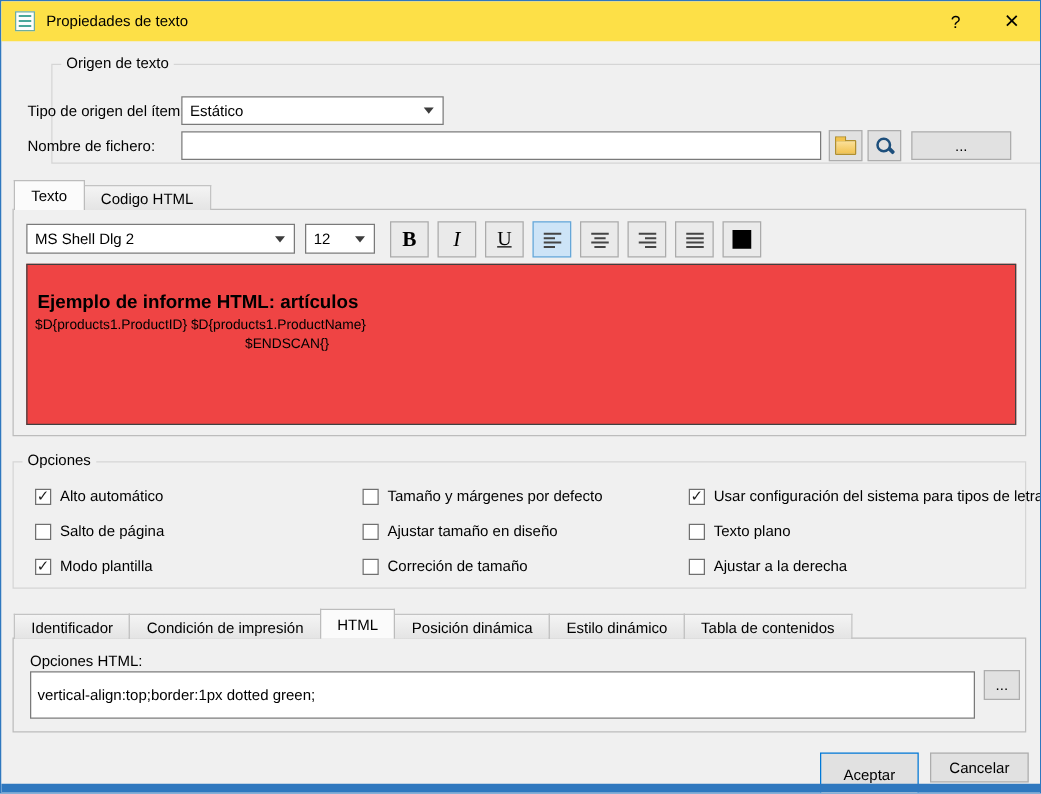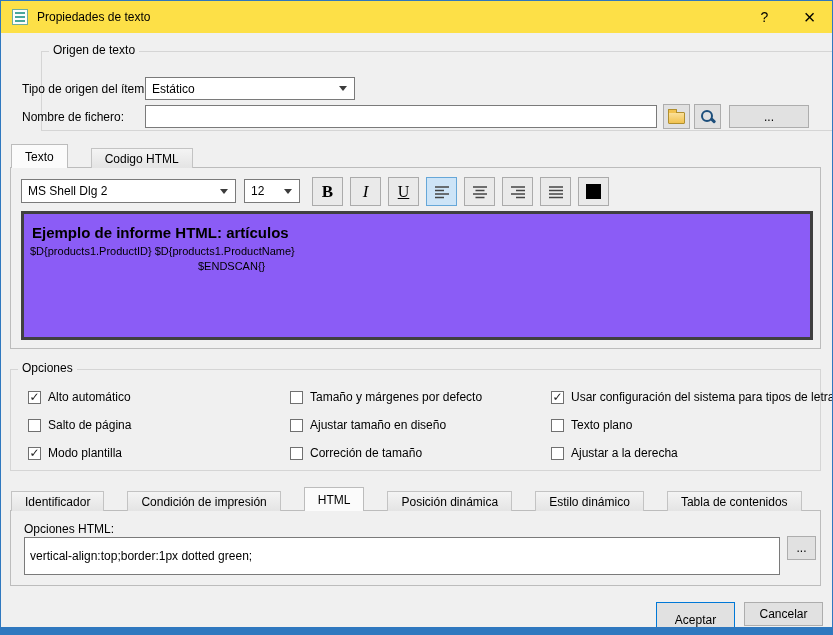--- a/index.html
+++ b/index.html
@@ -33,37 +33,37 @@
   .pbtn.default{border-color:#0078d7;}
 
   
   .folder-ico{position:relative;width:17px;height:12px;background:linear-gradient(#fbe09a,#f1c24f);border:1px solid #b08f2f;border-radius:1px;margin-top:3px;}
   .folder-ico::before{content:"";position:absolute;top:-4px;left:-1px;width:7px;height:3px;background:#f1c24f;border:1px solid #b08f2f;border-bottom:none;border-radius:1px 1px 0 0;}
   .mag-ico{position:relative;width:16px;height:16px;}
   .mag-ico::before{content:"";position:absolute;left:1px;top:1px;width:8px;height:8px;border:2px solid #1d4f7c;border-radius:50%;}
   .mag-ico::after{content:"";position:absolute;left:10px;top:10px;width:6px;height:3px;background:#1d4f7c;transform:rotate(45deg);border-radius:1px;}
 
   
-  .tabbar{position:absolute;display:flex;align-items:flex-end;height:24px;gap:24px;}
+  .tabbar{position:absolute;display:flex;align-items:flex-end;height:24px;}
   .tab{border:1px solid #c3c3c3;border-bottom:none;background:linear-gradient(#f4f4f4,#e4e4e4);
        padding:0 13px;height:20px;display:flex;align-items:center;font-size:12px;cursor:default;margin-right:-1px;}
   .tab.selected{background:#fbfbfb;height:24px;z-index:3;position:relative;border-color:#bcbcbc;}
   .tabframe{position:absolute;border:1px solid #bcbcbc;background:#f0f0f0;z-index:1;}
 
   
   .tbrow{position:absolute;display:flex;gap:7px;}
   .tbtn{width:31px;height:29px;background:#eaeaea;border:1px solid #ababab;display:flex;align-items:center;justify-content:center;cursor:default;}
   .tbtn.pressed{background:#cde4f7;border-color:#66a7d8;}
   .g-b{font-family:"Liberation Serif","DejaVu Serif",serif;font-weight:bold;font-size:17px;}
   .g-i{font-family:"Liberation Serif","DejaVu Serif",serif;font-style:italic;font-size:17px;}
   .g-u{font-family:"Liberation Serif","DejaVu Serif",serif;font-size:16px;text-decoration:underline;}
   .swatch{width:15px;height:15px;background:#000;}
 
   
-  .textarea{position:absolute;background:#8b5cf6;border:3px solid #404040;padding:8px 6px;overflow:hidden;}
+  .textarea{position:absolute;background:#ef4444;border:1px solid #404040;padding:19px 6px;overflow:hidden;}
   .ta-heading{font-size:15px;font-weight:bold;margin:2px 0 3px 2px;}
   .ta-line{font-size:11px;line-height:15px;}
   .ta-line.indent{margin-left:168px;}
 
   
   .chk-grid{position:absolute;display:grid;grid-template-columns:262px 261px 1fr;grid-auto-rows:28px;align-items:center;}
   .chk{display:flex;align-items:center;gap:7px;cursor:default;}
   .chk .box{width:13px;height:13px;background:#fff;border:1px solid #707070;display:inline-flex;align-items:center;justify-content:center;flex:none;}
   .chk .mark{font-size:12px;font-weight:bold;line-height:1;margin-top:-1px;color:#1a1a1a;}
   .chk .lbl{font-size:12px;white-space:nowrap;}

